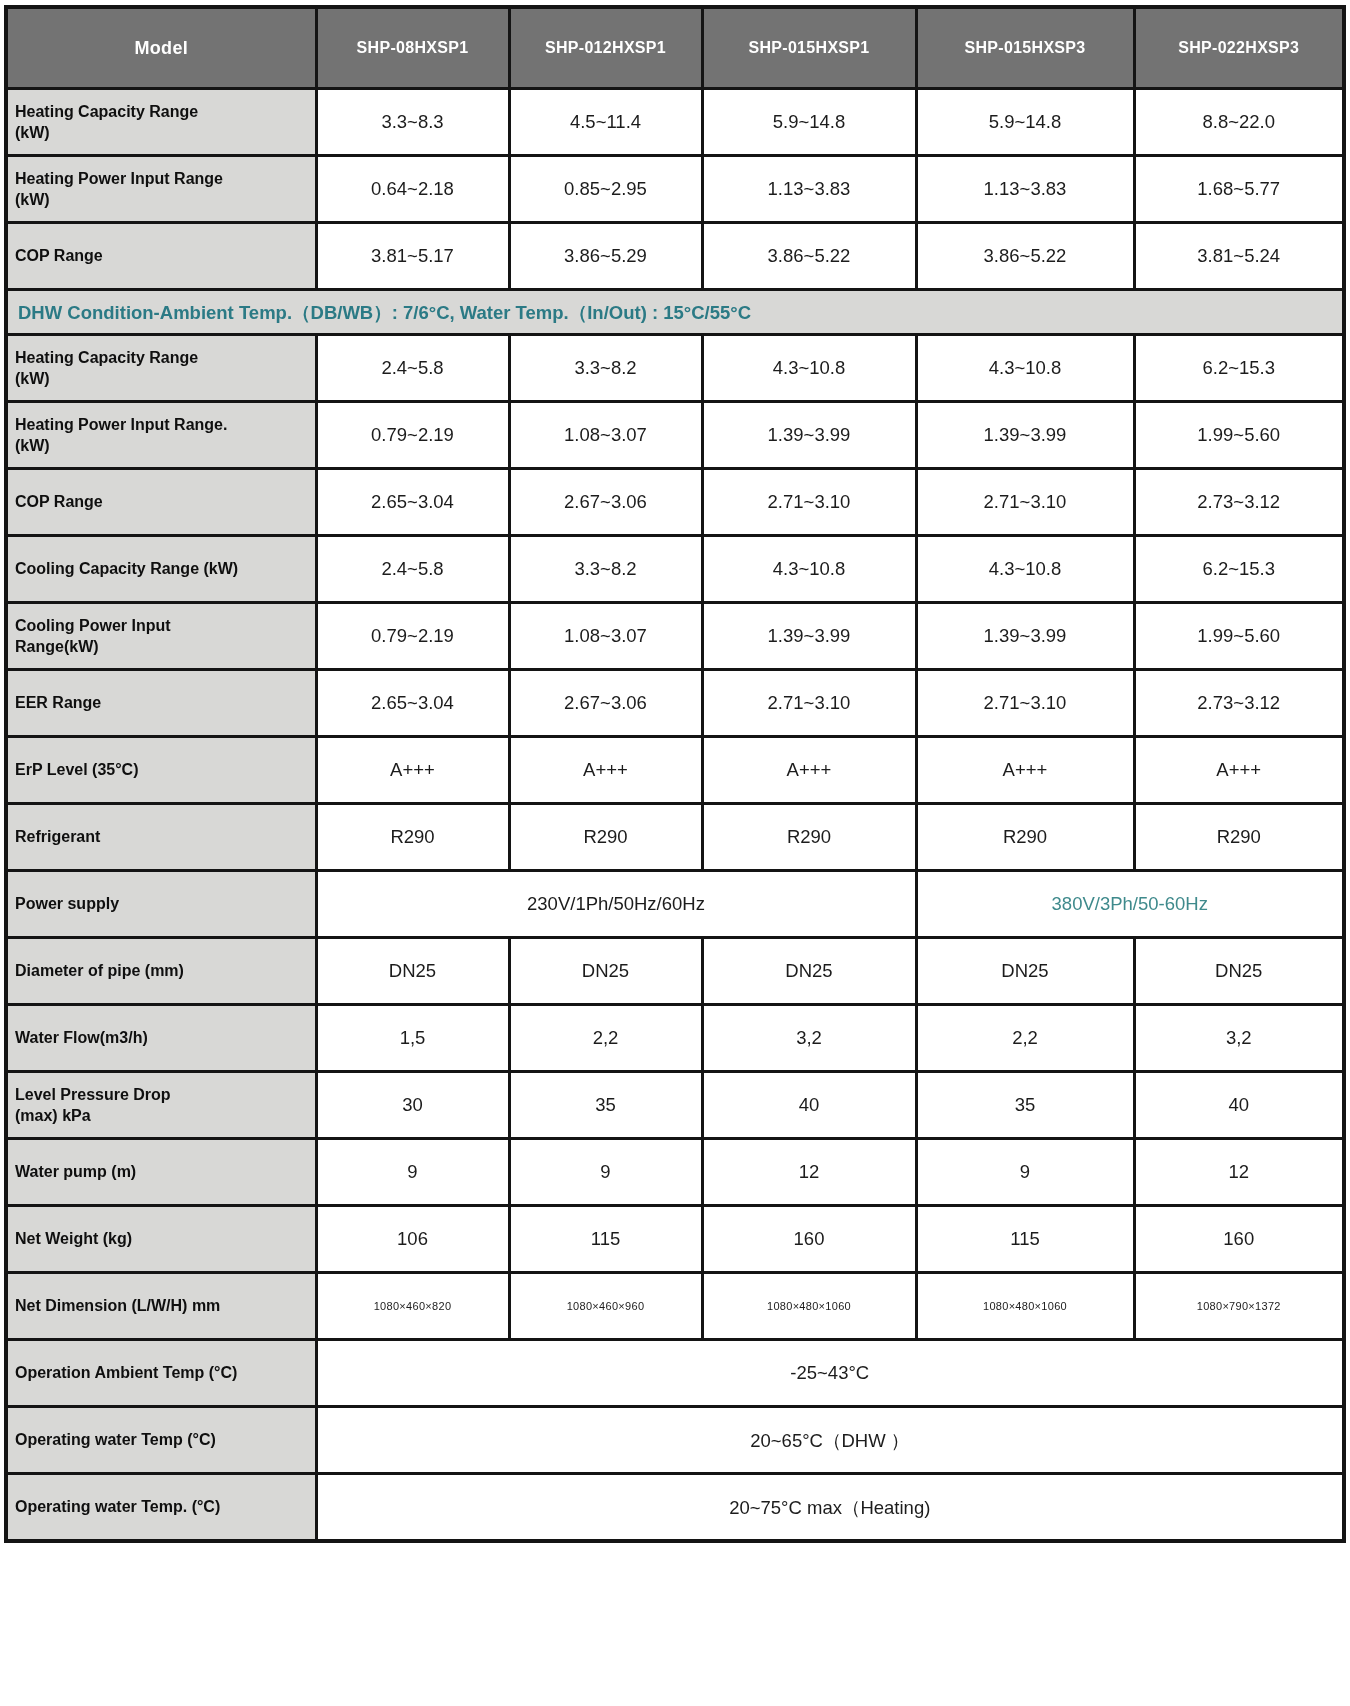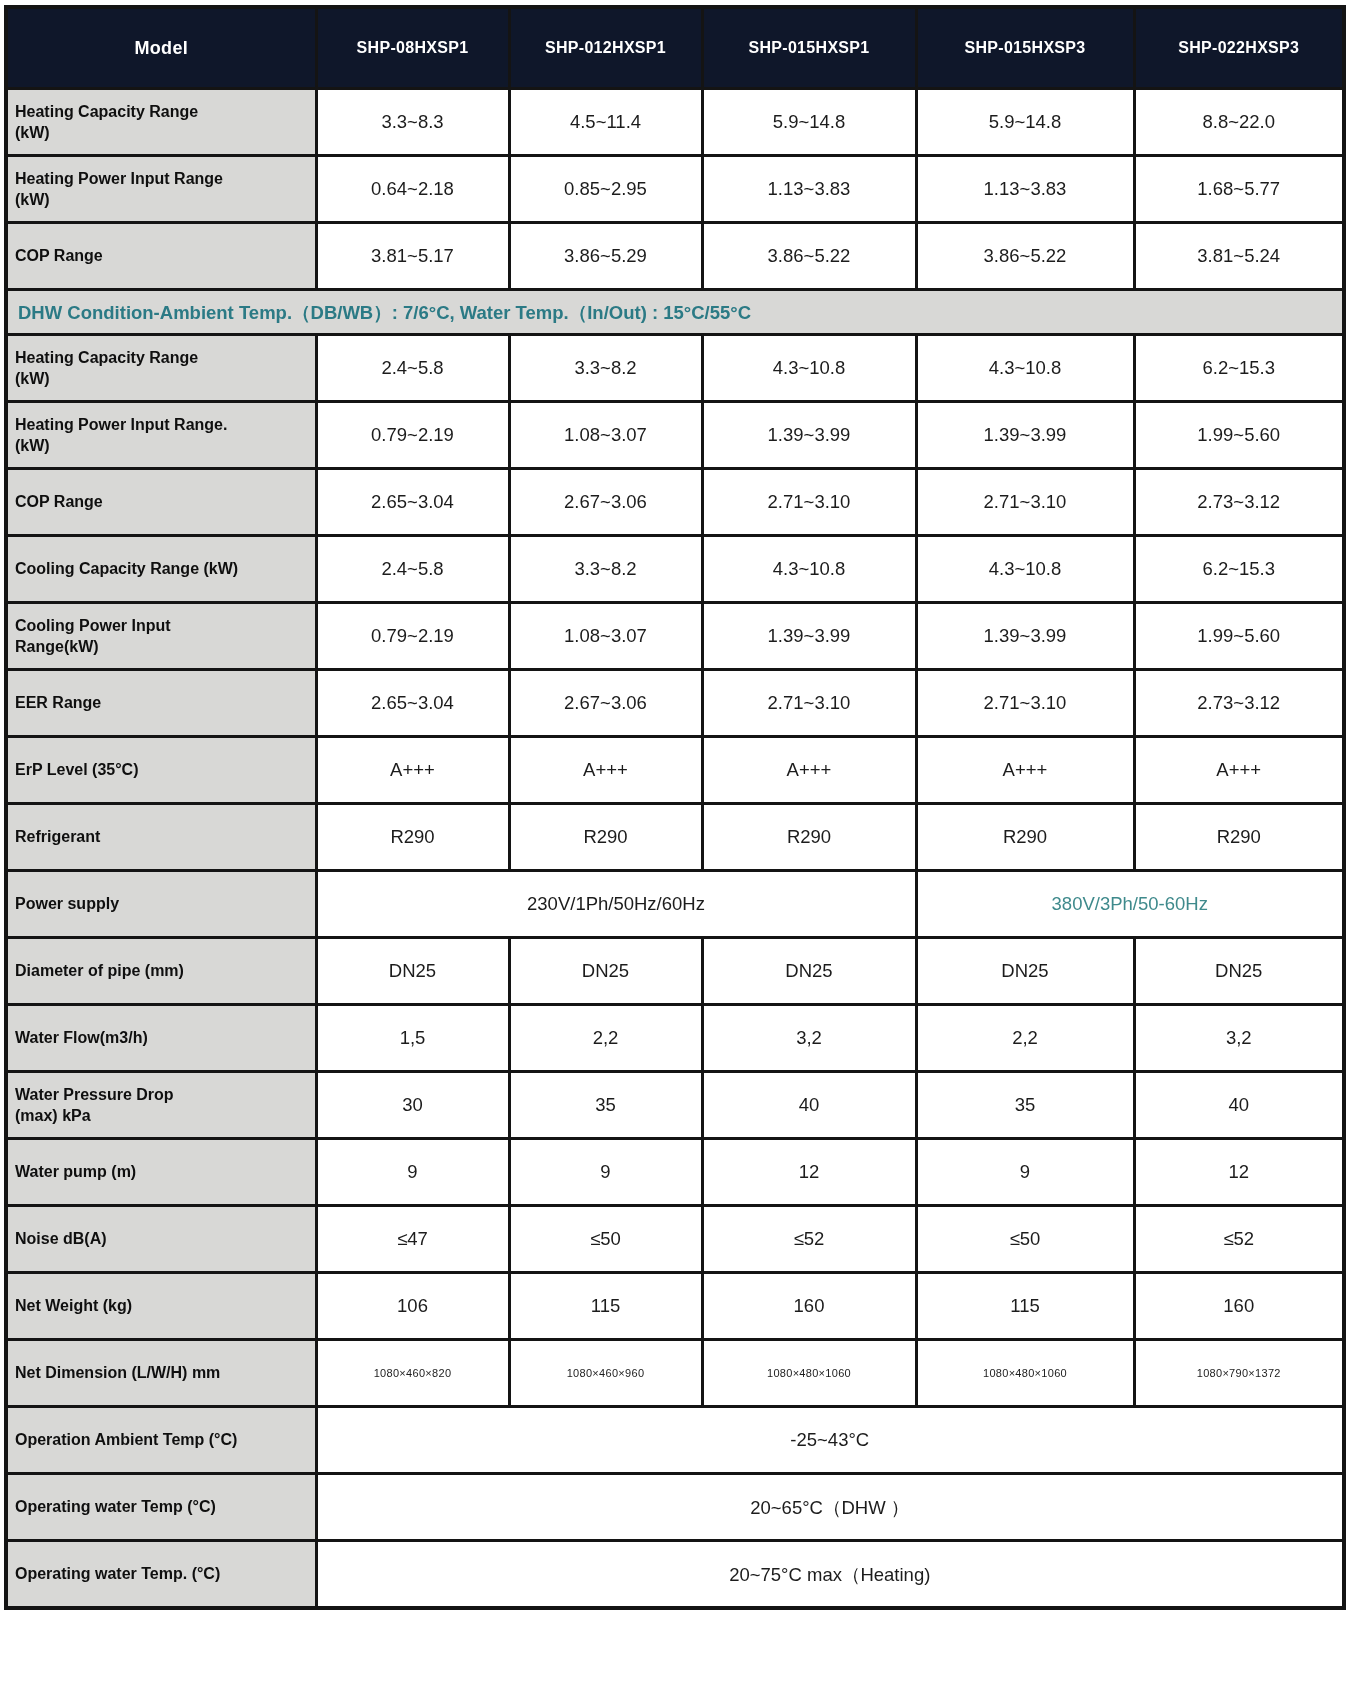--- a/index.html
+++ b/index.html
@@ -7,21 +7,21 @@
   .wrap{padding:5px 4px 4px 4px;}
   table.spec{
     border-collapse:collapse;
     table-layout:fixed;
     width:1342px;
     border:4px solid #141414;
   }
   th,td{border:3px solid #141414;overflow:hidden;}
   
   thead th{
-    background:#0f172a;
+    background:#737373;
     color:#ffffff;
     font-weight:bold;
     font-size:16px;
     height:76px;
     text-align:center;
     letter-spacing:.3px;
   }
   thead th.model{font-size:18px;}
   
   tr.sec td{
@@ -197,45 +197,37 @@
     </tr>
     <tr>
       <th class="lbl">Water Flow(m3/h)</th>
       <td class="val">1,5</td>
       <td class="val">2,2</td>
       <td class="val">3,2</td>
       <td class="val">2,2</td>
       <td class="val">3,2</td>
     </tr>
     <tr>
-      <th class="lbl">Water Pressure Drop
+      <th class="lbl">Level Pressure Drop
 (max) kPa</th>
       <td class="val">30</td>
       <td class="val">35</td>
       <td class="val">40</td>
       <td class="val">35</td>
       <td class="val">40</td>
     </tr>
     <tr>
       <th class="lbl">Water pump (m)</th>
       <td class="val">9</td>
       <td class="val">9</td>
       <td class="val">12</td>
       <td class="val">9</td>
       <td class="val">12</td>
     </tr>
     <tr>
-      <th class="lbl">Noise dB(A)</th>
-      <td class="val">≤47</td>
-      <td class="val">≤50</td>
-      <td class="val">≤52</td>
-      <td class="val">≤50</td>
-      <td class="val">≤52</td>
-    </tr>
-    <tr>
       <th class="lbl">Net Weight (kg)</th>
       <td class="val">106</td>
       <td class="val">115</td>
       <td class="val">160</td>
       <td class="val">115</td>
       <td class="val">160</td>
     </tr>
     <tr>
       <th class="lbl">Net Dimension (L/W/H) mm</th>
       <td class="val dim">1080×460×820</td>

